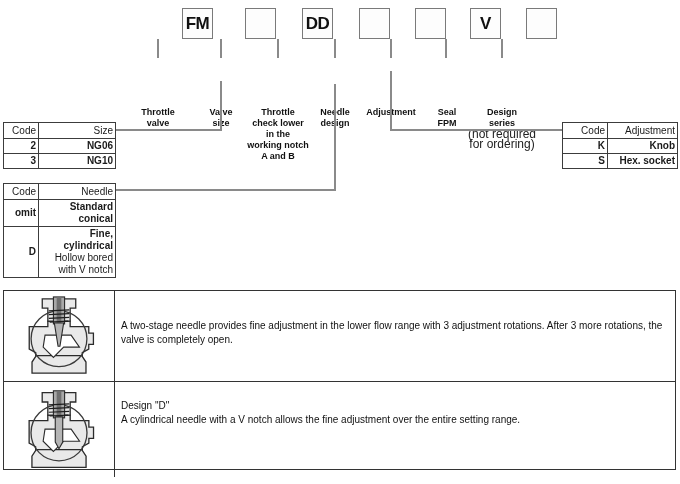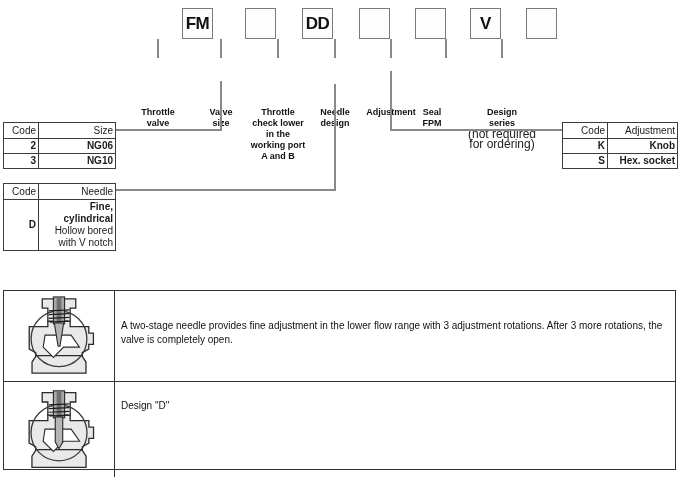--- a/index.html
+++ b/index.html
@@ -68,31 +68,31 @@
     <div>valve</div>
   </div>
   <div class="blabel" style="left:176px">
     <div>Valve</div>
     <div>size</div>
   </div>
   <div class="blabel" style="left:233px">
     <div>Throttle</div>
     <div>check lower</div>
     <div>in the</div>
-    <div>working port</div>
+    <div>working notch</div>
     <div>A and B</div>
   </div>
   <div class="blabel" style="left:290px">
     <div>Needle</div>
     <div>design</div>
   </div>
   <div class="blabel" style="left:346px">
     <div>Adjustment</div>
   </div>
-  <div class="blabel" style="left:387px">
+  <div class="blabel" style="left:402px">
     <div>Seal</div>
     <div>FPM</div>
   </div>
   <div class="blabel" style="left:457px">
     <div>Design</div>
     <div>series</div>
     <div class="bnote">(not required</div>
     <div class="bnote">for ordering)</div>
   </div>
 
@@ -120,20 +120,27 @@
       <td class="h17">NG10</td>
     </tr>
   </tbody>
     </table>
 
   <table class="tbl" style="left:3px;top:183px;width:112px">
     <tbody>
         <tr>
       <th style="width:35px">Code</th>
       <th style="width:77px">Needle</th>
+    </tr>
+    <tr>
+      <td>omit</td>
+      <td>
+        <div>Standard</div>
+        <div>conical</div>
+      </td>
     </tr>
     <tr>
       <td>D</td>
       <td>
         <div>Fine,</div>
         <div>cylindrical</div>
         <div class="plain">Hollow bored</div>
         <div class="plain">with V notch</div>
       </td>
     </tr>
@@ -192,15 +199,16 @@
         <rect x="42.5" y="1" width="5" height="29" fill="#707070"></rect>
         <line x1="34" y1="16" x2="56" y2="15" stroke="#1c1c1c" stroke-width="1.3"></line>
         <line x1="34" y1="20" x2="56" y2="19" stroke="#1c1c1c" stroke-width="1.3"></line>
         <line x1="34" y1="24" x2="56" y2="23" stroke="#1c1c1c" stroke-width="1.3"></line>
         <line x1="35" y1="28" x2="55" y2="27" stroke="#1c1c1c" stroke-width="1.3"></line>
         <polygon points="41,29 49,29 49,56 45,63 41,56" fill="#b5b5b5" stroke="#2b2b2b" stroke-width="1.2"></polygon>
       </svg>
     </div>
     <div class="note-text">
       <div>Design "D"</div>
+      <div>A cylindrical needle with a V notch allows the fine adjustment over the entire setting range.</div>
     </div>
   </div>
 </div>
 
 </body></html>

